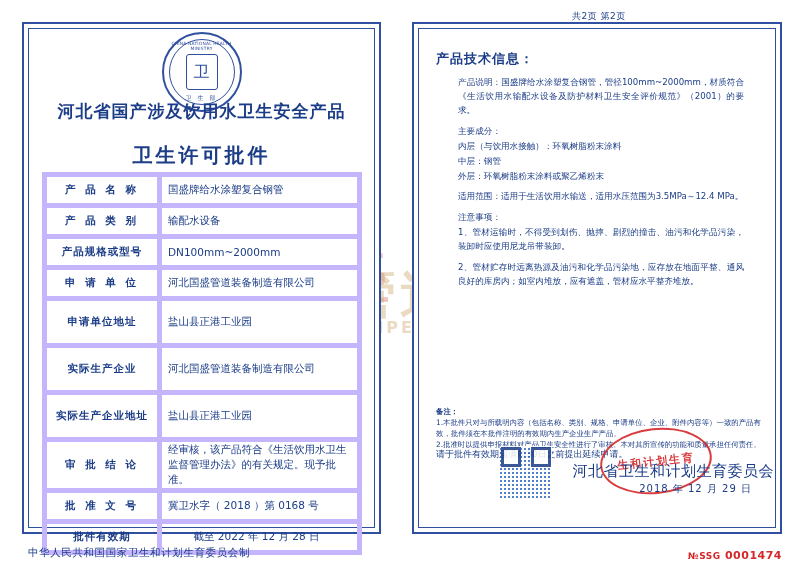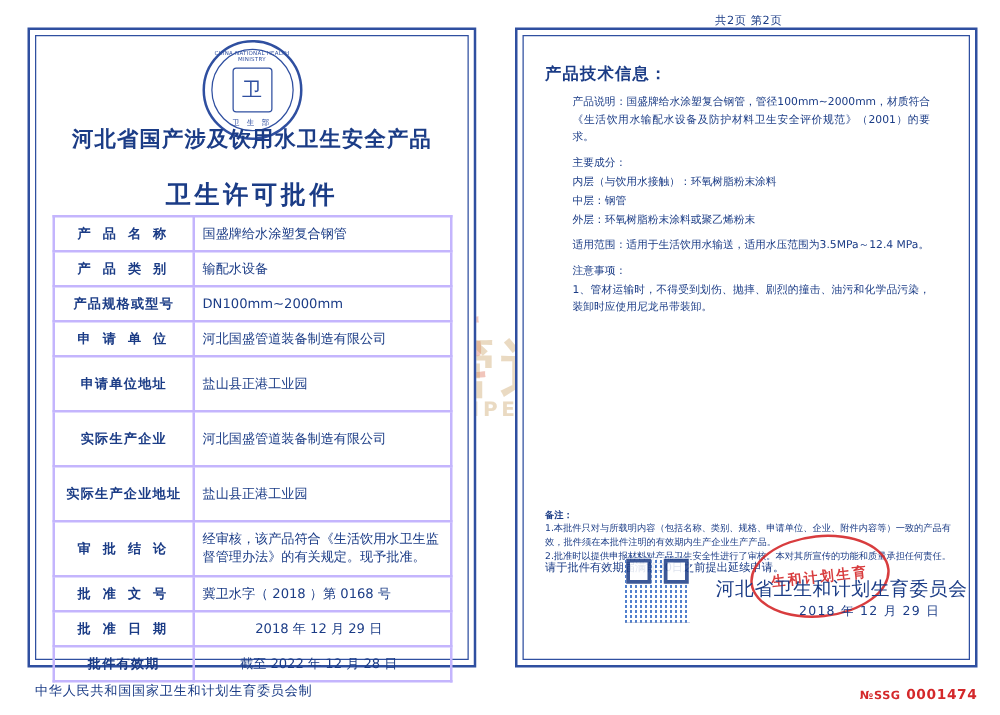--- a/index.html
+++ b/index.html
@@ -53,21 +53,21 @@
     position:absolute;top:118px;left:0;right:0;text-align:center;
     font-size:20px;font-weight:bold;color:#1b3c86;letter-spacing:3px;
     font-family:"DejaVu Serif","Liberation Serif",serif;
   }
 
   table.cert{
     position:absolute;left:18px;top:148px;width:320px;
     border-collapse:collapse;table-layout:fixed;
   }
   table.cert td{
-    border:2px solid #c4b5fd;color:#1b3c86;
+    border:5px solid #c4b5fd;color:#1b3c86;
     font-size:10.5px;padding:0 6px;height:26px;vertical-align:middle;
   }
   td.lbl{width:98px;text-align:center;letter-spacing:3px;font-weight:bold;}
   td.lbl.tight{letter-spacing:1px;}
   td.val{font-size:11px;padding-left:10px;}
   td.val.center{text-align:center;padding-left:0;}
   tr.tall td{height:42px;}
   td.concl{font-size:9px;line-height:1.45;padding:4px 8px;text-align:left;}
 
   .footer-left{
@@ -201,24 +201,20 @@
       </tr>
       <tr class="tall">
         <td class="lbl">审 批 结 论</td>
         <td class="concl">经审核，该产品符合《生活饮用水卫生监督管理办法》的有关规定。现予批准。</td>
       </tr>
       <tr>
         <td class="lbl">批 准 文 号</td>
         <td class="val">冀卫水字（ 2018 ）第 0168 号</td>
       </tr>
       <tr>
-        <td class="lbl">批 准 日 期</td>
-        <td class="val center">2018 年 12 月 29 日</td>
-      </tr>
-      <tr>
         <td class="lbl tight">批件有效期</td>
         <td class="val center">截至 2022 年 12 月 28 日</td>
       </tr>
     </tbody>
       </table>
   </div>
 
   <div class="panel" id="right-cert">
     <div class="inner"></div>
 
@@ -226,20 +222,21 @@
 
     <div class="tech-body">
       <p>产品说明：国盛牌给水涂塑复合钢管，管径100mm~2000mm，材质符合《生活饮用水输配水设备及防护材料卫生安全评价规范》（2001）的要求。</p>
       <p style="margin-bottom:1px;">主要成分：</p>
       <p style="margin-bottom:1px;">内层（与饮用水接触）：环氧树脂粉末涂料</p>
       <p style="margin-bottom:1px;">中层：钢管</p>
       <p>外层：环氧树脂粉末涂料或聚乙烯粉末</p>
       <p>适用范围：适用于生活饮用水输送，适用水压范围为3.5MPa～12.4 MPa。</p>
       <p style="margin-bottom:1px;">注意事项：</p>
       <p>1、管材运输时，不得受到划伤、抛摔、剧烈的撞击、油污和化学品污染，装卸时应使用尼龙吊带装卸。</p>
+      <p>2、管材贮存时远离热源及油污和化学品污染地，应存放在地面平整、通风良好的库房内；如室内堆放，应有遮盖，管材应水平整齐堆放。</p>
     </div>
 
     <div class="note-box">
       <span class="nt">备注：</span>
       <div>1.本批件只对与所载明内容（包括名称、类别、规格、申请单位、企业、附件内容等）一致的产品有效，批件须在本批件注明的有效期内生产企业生产产品。</div>
       <div>2.批准时以提供申报材料对产品卫生安全性进行了审核。本对其所宣传的功能和质量承担任何责任。</div>
     </div>
 
     <div class="note-line">请于批件有效期届满前30日之前提出延续申请。</div>
   </div>

